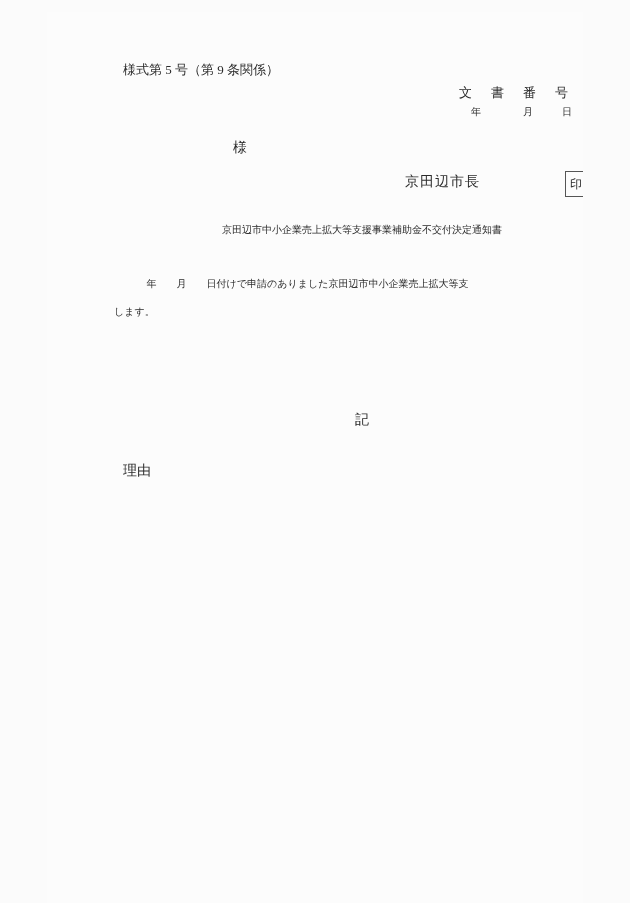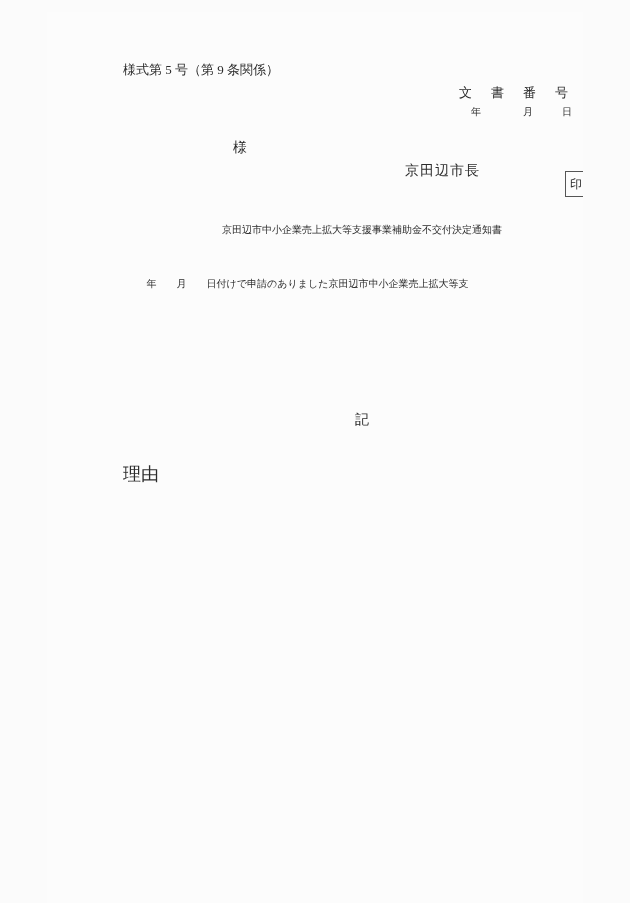--- a/index.html
+++ b/index.html
@@ -16,21 +16,21 @@
     color: #2b2b2b;
     font-family: "Liberation Serif", "DejaVu Serif", serif;
     overflow: hidden;
   }
   .abs { position: absolute; white-space: pre; }
 
   .form-label   { left: 76px;  top: 49px;  font-size: 13px; }
   .doc-no       { left: 412px; top: 72px;  font-size: 13px; letter-spacing: 3px; }
   .date-line    { left: 424px; top: 93px;  font-size: 10px; letter-spacing: 3px; text-align: right; }
   .addressee    { left: 186px; top: 127px; font-size: 14px; }
-  .sender       { left: 358px; top: 150px; font-size: 14px; letter-spacing: 1px; }
+  .sender       { left: 358px; top: 161px; font-size: 14px; letter-spacing: 1px; }
   .seal {
     left: 518px; top: 159px;
     width: 20px; height: 24px;
     border: 1px solid #555;
     font-size: 12px;
     display: flex; align-items: center; justify-content: center;
     white-space: normal;
   }
   .doc-title {
     left: 0; top: 211px; width: 630px;
@@ -42,40 +42,40 @@
     left: 67px; top: 258px; width: 510px;
     font-size: 10px;
     line-height: 28px;
   }
   .body-text div { white-space: pre; }
   .record-marker {
     left: 0; top: 399px; width: 630px;
     text-align: center;
     font-size: 14px;
   }
-  .reason-label { left: 76px; top: 450px; font-size: 18px; }
+  .reason-label { left: 76px; top: 450px; font-size: 14px; }
 </style>
 </head>
 <body>
 
 <div class="page">
 
   <div class="abs form-label">様式第 5 号（第 9 条関係）</div>
 
   <div class="abs doc-no">文　書　番　号</div>
 
   <div class="abs date-line">年　　　月　　日</div>
 
   <div class="abs addressee">様</div>
 
   <div class="abs sender">京田辺市長</div>
 
   <div class="abs seal">印</div>
 
   <div class="abs doc-title">京田辺市中小企業売上拡大等支援事業補助金不交付決定通知書</div>
 
-  <div class="abs body-text"><div>　　　 年　　月　　日付けで申請のありました京田辺市中小企業売上拡大等支</div></div>
+  <div class="abs body-text"><div>　　　 年　　月　　日付けで申請のありました京田辺市中小企業売上拡大等支</div><div>します。</div></div>
 
   <div class="abs record-marker">記</div>
 
   <div class="abs reason-label">理由</div>
 
 </div>
 
 </body></html>

